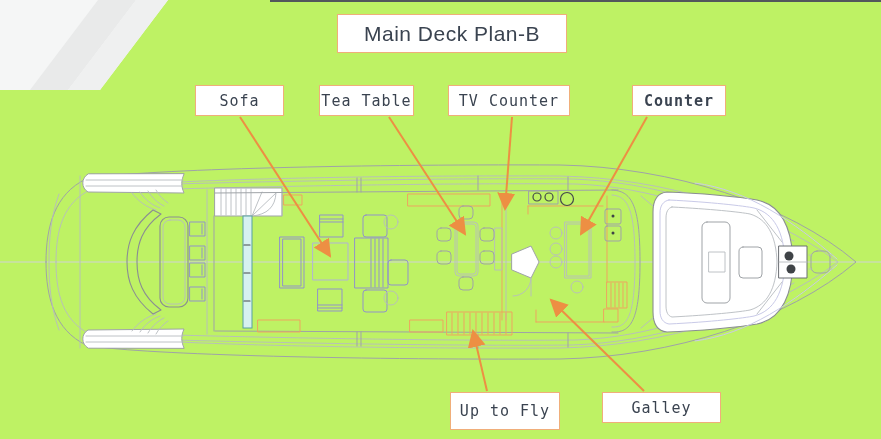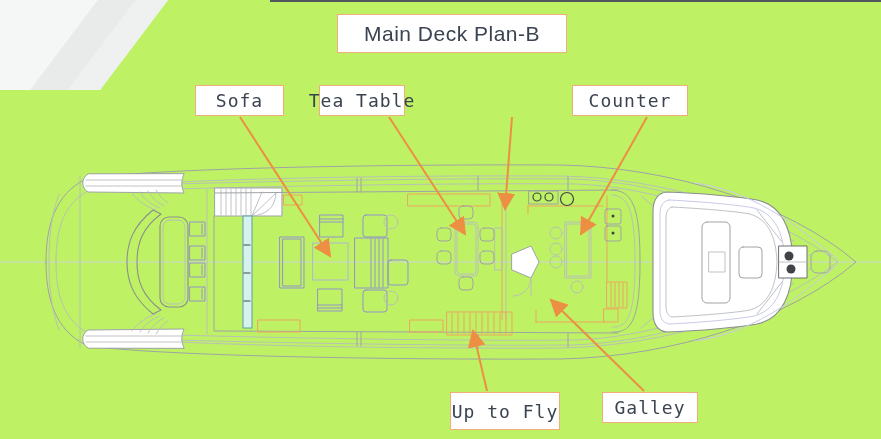--- a/index.html
+++ b/index.html
@@ -17,33 +17,33 @@
   .s-cushion{stroke:var(--cushion,#C9CAE8);}
   .s-center{stroke:var(--centerline,#CFD3D6);}
   .s-arrow{stroke:var(--accent,#ED8F43);stroke-width:2;fill:none;}
   .arrowhead{fill:var(--accent,#ED8F43);}
   .f-white{fill:#fff;}
   .f-teal{fill:var(--teal-fill,#D6F1F0);stroke:var(--teal-stroke,#57A0A0);}
   .f-ink{fill:#3F4347;}
   .callout{position:absolute;z-index:3;box-sizing:border-box;background:#fff;
            border:1.5px solid var(--label-border,#F0AE7A);
            display:flex;align-items:center;justify-content:center;
-           font-family:"DejaVu Sans Mono",monospace;font-size:18px;
+           font-family:"DejaVu Sans Mono",monospace;font-size:15px;
            color:var(--ink,#3A4350);letter-spacing:1px;white-space:nowrap;}
   #title-box{position:absolute;z-index:3;left:337px;top:14px;width:230px;height:39px;
              box-sizing:border-box;border:1.5px solid var(--label-border,#F0AE7A);
              background:#fff;display:flex;align-items:center;justify-content:center;
              font-family:"Liberation Sans",sans-serif;font-size:21px;
              color:var(--ink,#3A4350);letter-spacing:.5px;}
   #co-sofa{left:195px;top:85px;width:89px;height:31px;}
-  #co-tea{left:319px;top:85px;width:86px;height:31px;}
+  #co-tea{left:319px;top:85px;width:95px;height:31px;}
   #co-tv{left:448px;top:85px;width:122px;height:31px;}
-  #co-counter{left:572px;top:85px;width:116px;height:31px;}
+  #co-counter{left:632px;top:85px;width:94px;height:31px;font-weight:bold;}
   #co-fly{left:450px;top:392px;width:110px;height:38px;}
-  #co-galley{left:602px;top:392px;width:96px;height:31px;}
+  #co-galley{left:602px;top:392px;width:119px;height:31px;}
 </style>
 </head>
 <body>
 
 <div id="stage">
 
   <svg id="plan-svg" width="881" height="439" viewBox="0 0 881 439">
 
     <defs>
       <marker id="ah" markerWidth="10" markerHeight="10" refX="8" refY="4.5" orient="auto">
@@ -211,20 +211,23 @@
   <div id="title-box">
     <span>Main Deck Plan-B</span>
   </div>
 
   <div id="co-sofa" class="callout">
     <span>Sofa</span>
   </div>
   <div id="co-tea" class="callout">
     <span>Tea Table</span>
   </div>
+  <div id="co-tv" class="callout">
+    <span>TV Counter</span>
+  </div>
   <div id="co-counter" class="callout">
     <span>Counter</span>
   </div>
   <div id="co-fly" class="callout">
     <span>Up to Fly</span>
   </div>
   <div id="co-galley" class="callout">
     <span>Galley</span>
   </div>
 

